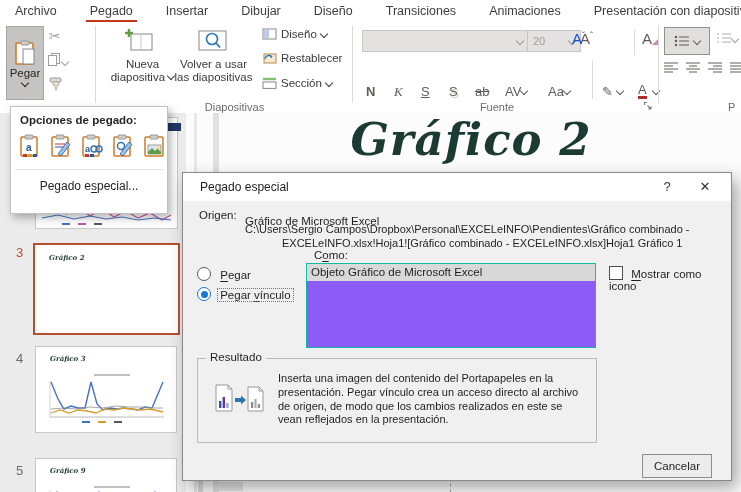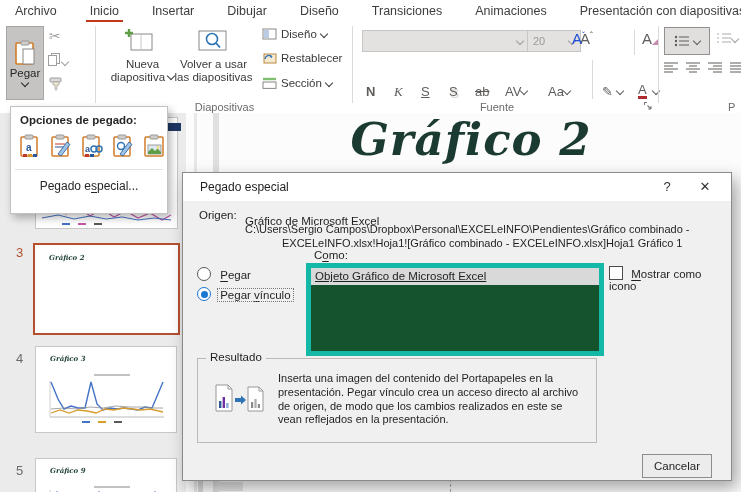--- a/index.html
+++ b/index.html
@@ -47,21 +47,21 @@
   .pm-head{position:absolute;left:9px;top:7px;font-size:11.5px;font-weight:bold;color:#262626;}
   .pm-icons{position:absolute;left:8px;top:26px;display:flex;gap:7px;}
   .pm-sep{position:absolute;left:4px;right:4px;top:62px;height:1px;background:#e4e2e0;}
   .pm-item{position:absolute;left:0;top:66px;width:100%;text-align:center;font-size:12px;color:#262626;padding:6px 0;}
   
   .dialog{position:absolute;left:182px;top:172px;width:548px;height:307px;background:#f0f0f0;
           border:1px solid #8c8a88;box-shadow:5px 7px 16px rgba(0,0,0,.35);z-index:10;font-size:11.5px;color:#1f1f1f;}
   .dlg-title{position:absolute;left:0;top:0;width:100%;height:28px;background:#fff;}
   .dlg-title .cap{position:absolute;left:17px;top:7px;font-size:12px;color:#1f1f1f;}
   .dlg-btn{position:absolute;top:0;width:40px;height:28px;text-align:center;line-height:28px;font-size:13px;color:#333;}
-  .listbox{position:absolute;left:123px;top:90px;width:288px;height:83px;background:#14532d;border:5px solid #14b8a6;text-decoration:underline;}
+  .listbox{position:absolute;left:123px;top:90px;width:288px;height:83px;background:#8b5cf6;border:1px solid #14b8a6;}
   .listbox .item{height:17px;line-height:17px;padding-left:4px;background:#d9d9d9;font-size:11.5px;}
   .radio{display:inline-block;width:12px;height:12px;border-radius:50%;background:#fff;border:1px solid #5a5a5a;
          vertical-align:-2px;position:relative;}
   .radio.on{border:1px solid #1a77d2;}
   .radio.on::after{content:"";position:absolute;left:2.5px;top:2.5px;width:7px;height:7px;border-radius:50%;background:#1a77d2;}
   .focusbox{outline:1px dotted #777;padding:0 2px;}
   .checkbox{display:inline-block;width:12px;height:12px;border:1px solid #4d4d4d;background:#fff;vertical-align:-2px;}
   .groupbox{position:absolute;left:14px;top:185px;width:398px;height:83px;border:1px solid #bcbab8;}
   .groupbox .glabel{position:absolute;left:8px;top:-8px;background:#f0f0f0;padding:0 4px;font-size:11.5px;}
   .resulttext{position:absolute;left:80px;top:13px;width:306px;font-size:11px;line-height:13.8px;color:#1f1f1f;}
@@ -70,21 +70,21 @@
   .dbtn.normal{border:1px solid #8f8d8b;}
   u{text-underline-offset:2px;}
 </style>
 </head>
 <body>
 
 <div id="screen">
 
   <div class="tabs">
     <span class="tab">Archivo</span>
-    <span class="tab active">Inicio</span>
+    <span class="tab active">Pegado</span>
     <span class="tab">Insertar</span>
     <span class="tab">Dibujar</span>
     <span class="tab">Diseño</span>
     <span class="tab">Transiciones</span>
     <span class="tab">Animaciones</span>
     <span class="tab">Presentación con diapositivas</span>
   </div>
 
   <div class="ribbon">
 
@@ -151,21 +151,21 @@
       <span>Restablecer</span>
     </div>
     <div class="smallrow" style="left:262px;top:55px;">
       <svg width="15" height="12" viewBox="0 0 15 12">
         <rect x="1" y="0.8" width="13" height="2.4" fill="#7fbf6e"></rect>
         <rect x="1" y="5" width="13" height="6.4" fill="#fff" stroke="#8a8886"></rect>
       </svg>
       <span>Sección</span>
       <span class="chev"></span>
     </div>
-    <div class="grouplabel" style="left:97px;width:255px;">Diapositivas</div>
+    <div class="grouplabel" style="left:107px;width:255px;">Diapositivas</div>
     <div class="vsep" style="left:352px;"></div>
 
     <div class="combo" style="left:362px;top:8px;width:160px;">
       <span class="chev"></span>
     </div>
     <div class="combo" style="left:527px;top:8px;width:42px;justify-content:space-between;padding-left:5px;">
       <span>20</span>
       <span class="chev"></span>
     </div>
     <span class="abs" style="left:580px;top:8px;font-size:15px;color:#5f5d5b;">

